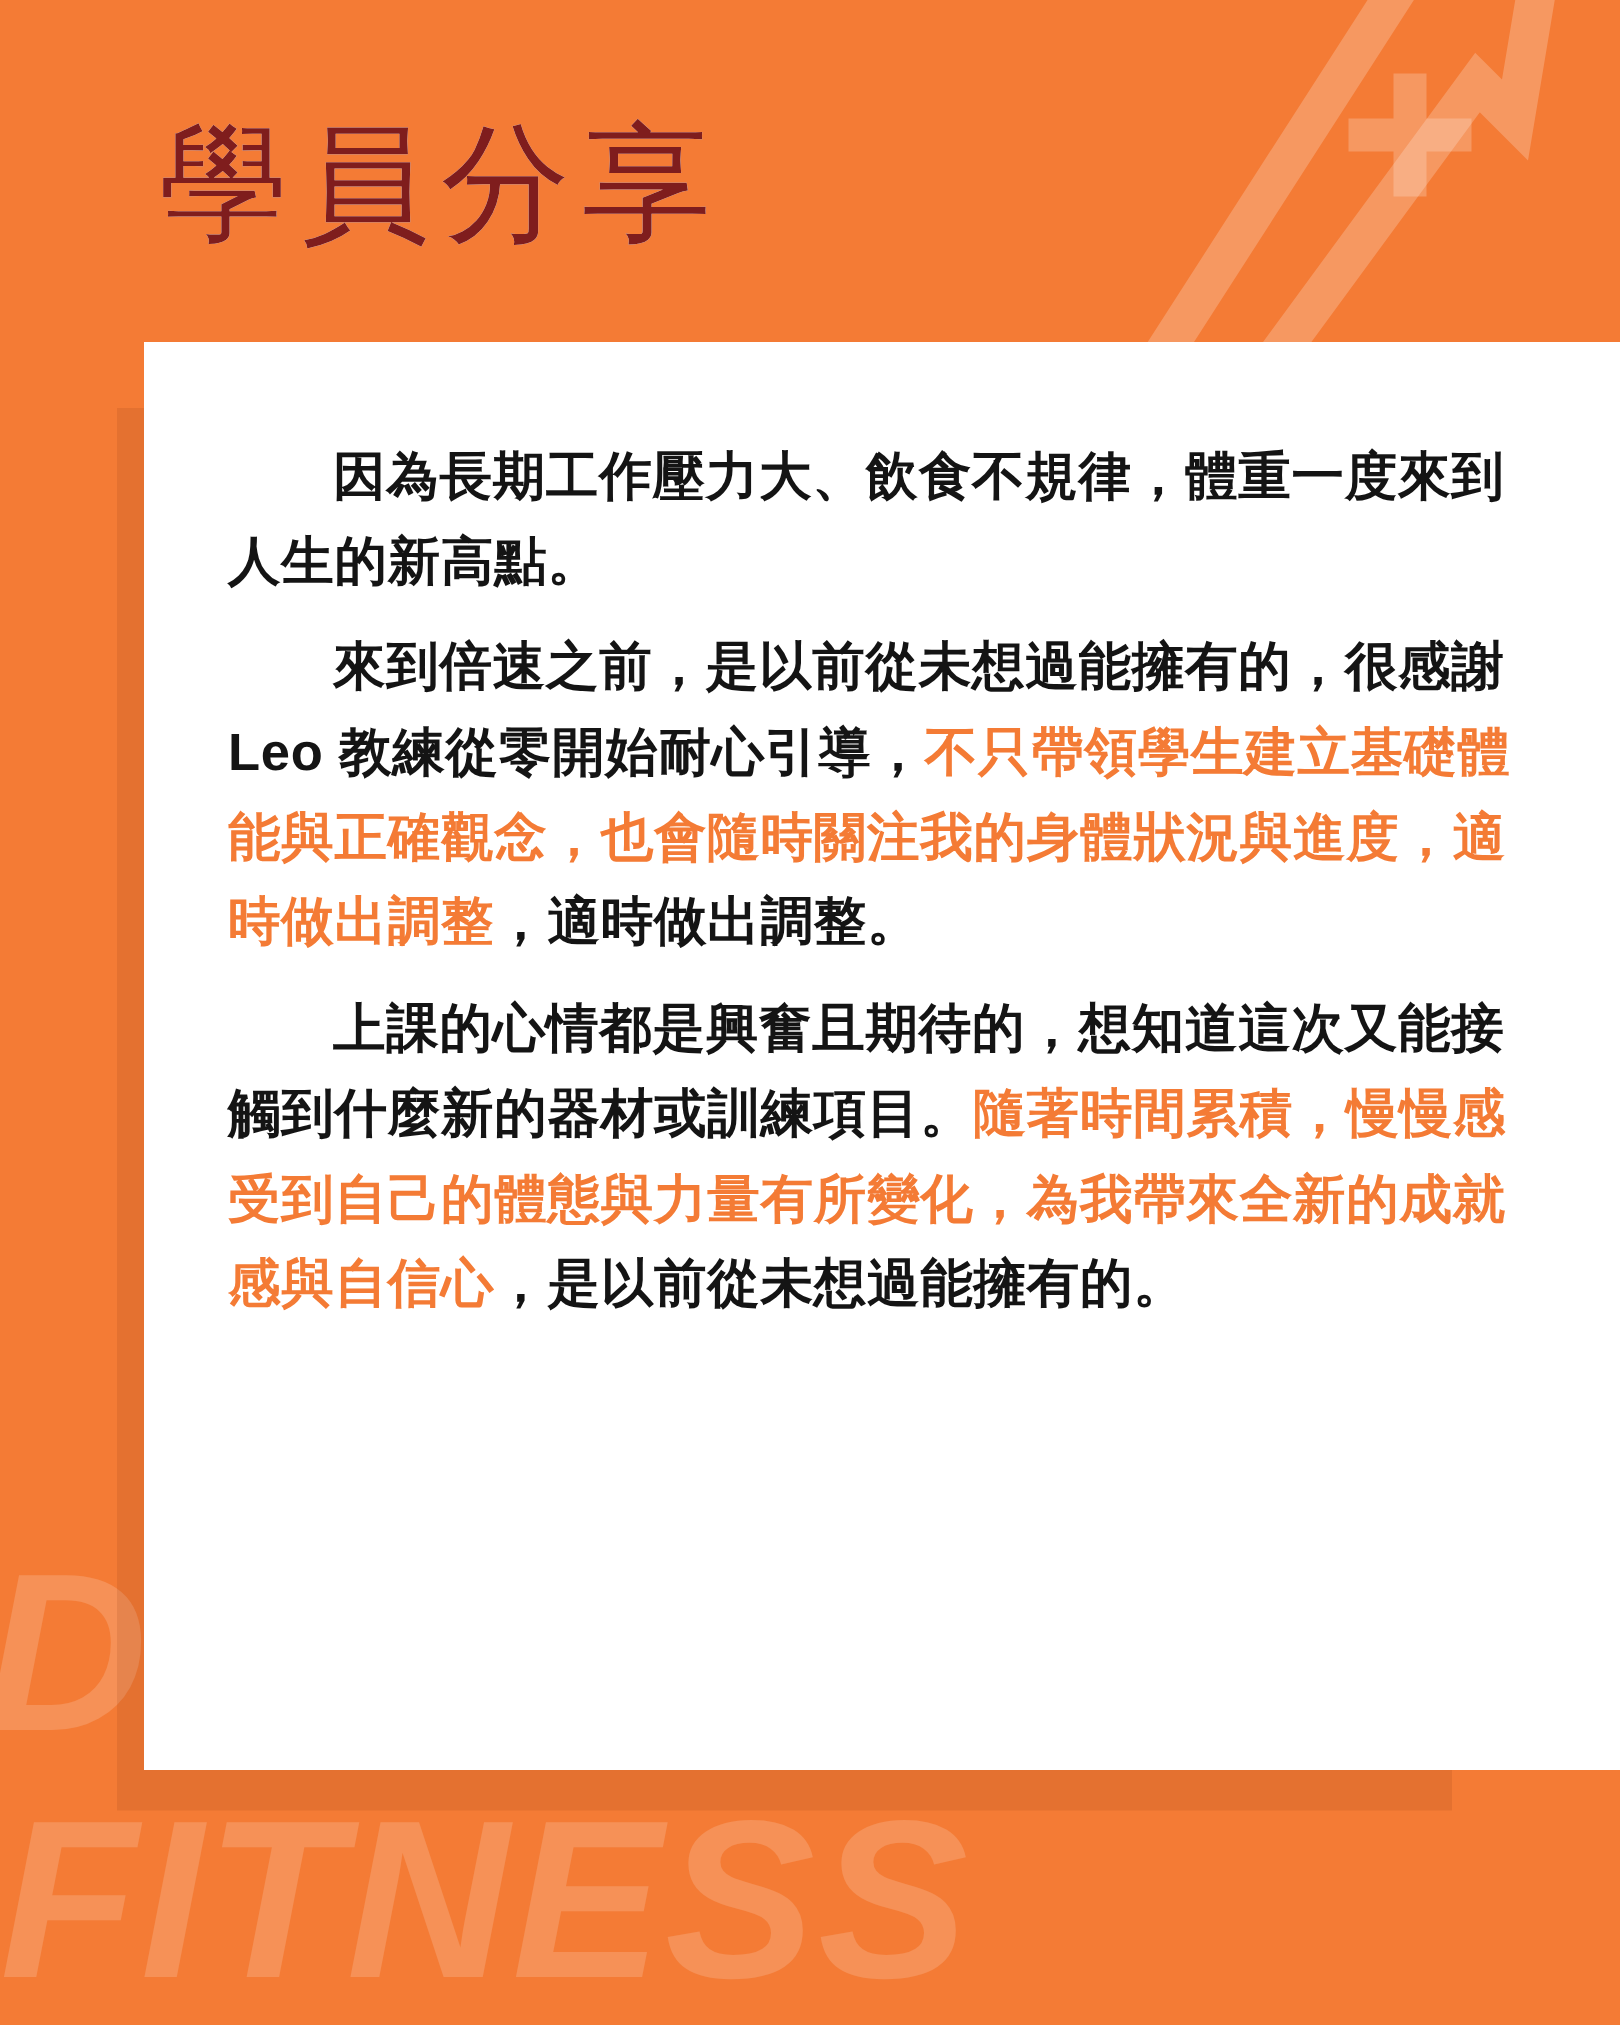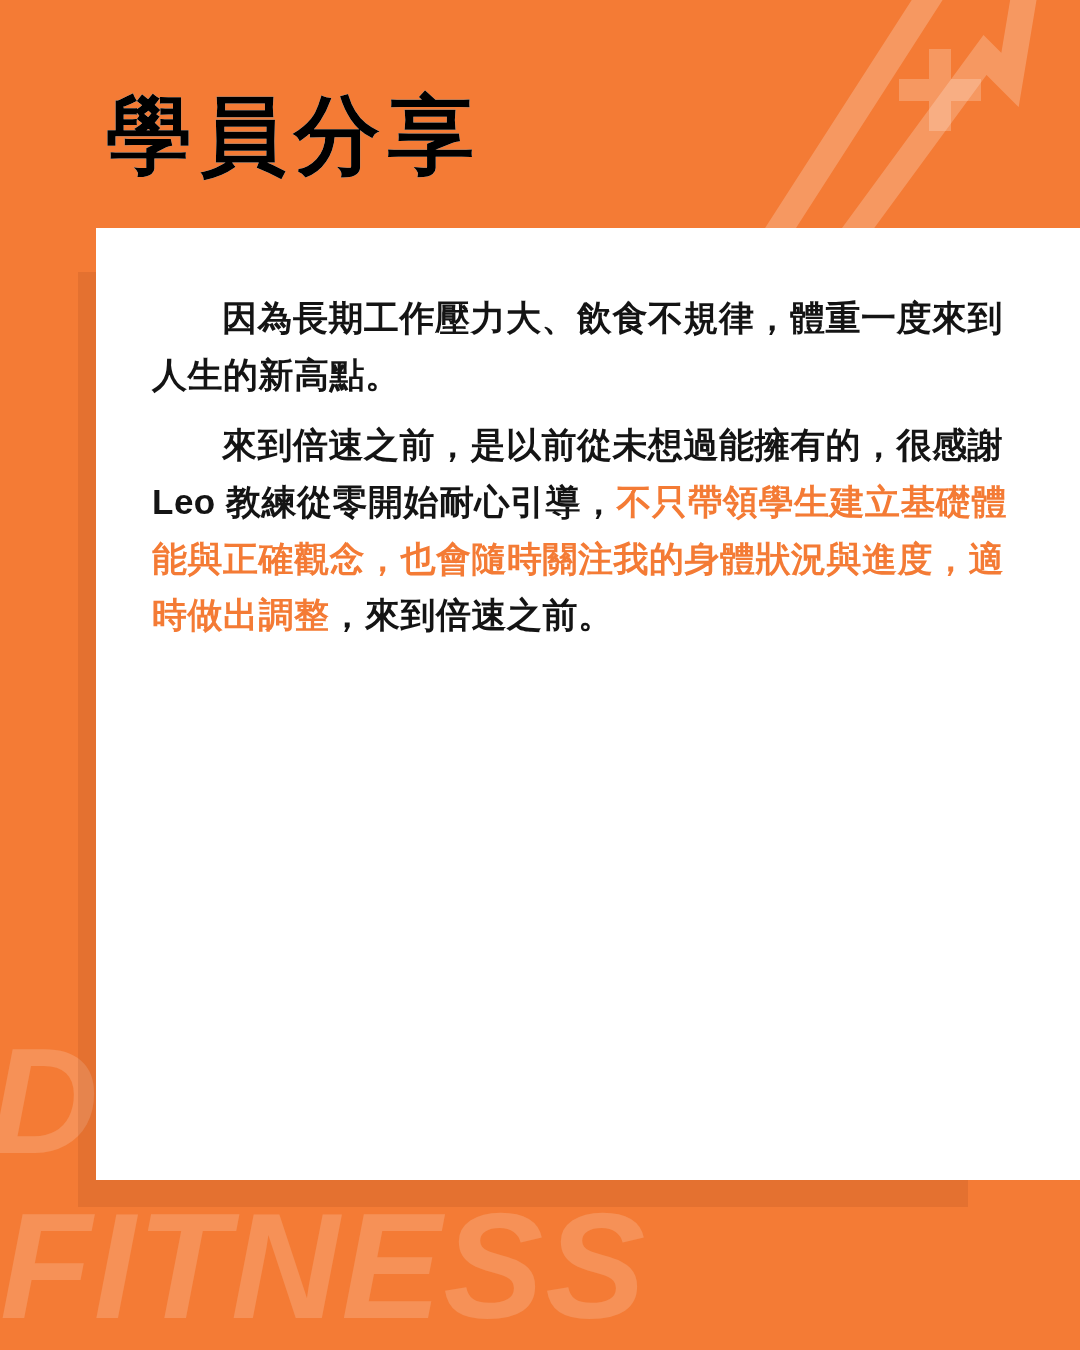--- a/index.html
+++ b/index.html
@@ -52,24 +52,24 @@
     top: 272px;
     width: 890px;
     height: 935px;
     background: rgba(120,50,15,0.13);
   }
 
   
   .title {
     position: absolute;
     left: 106px;
-    top: 92px;
+    top: 80px;
     font-size: 86px;
-    font-weight: 700;
-    color: #000000;
+    font-weight: 400;
+    color: #7f1d1d;
     letter-spacing: 8px;
     line-height: 1;
     text-shadow: 0 0 0 #fff;
   }
 
   
   .card {
     position: absolute;
     left: 96px;
     top: 228px;
@@ -104,15 +104,16 @@
   <div class="bg-word bg-word-2">FITNESS</div>
 </div>
 
 <div class="card-shadow"></div>
 
 <h1 class="title">學員分享</h1>
 
 <div class="card">
   <div id="testimonial-body">
       <div class="para"><span>因為長期工作壓力大、飲食不規律，體重一度來到人生的新高點。</span></div>
-      <div class="para"><span>來到倍速之前，是以前從未想過能擁有的，很感謝 Leo 教練從零開始耐心引導，</span><span class="hl">不只帶領學生建立基礎體能與正確觀念，也會隨時關注我的身體狀況與進度，適時做出調整</span><span>，來到倍速之前。</span></div>
+      <div class="para"><span>來到倍速之前，是以前從未想過能擁有的，很感謝 Leo 教練從零開始耐心引導，</span><span class="hl">不只帶領學生建立基礎體能與正確觀念，也會隨時關注我的身體狀況與進度，適時做出調整</span><span>，適時做出調整。</span></div>
+      <div class="para"><span>上課的心情都是興奮且期待的，想知道這次又能接觸到什麼新的器材或訓練項目。</span><span class="hl">隨著時間累積，慢慢感受到自己的體態與力量有所變化，為我帶來全新的成就感與自信心</span><span>，是以前從未想過能擁有的。</span></div>
     </div>
 </div>
 
 </body></html>

